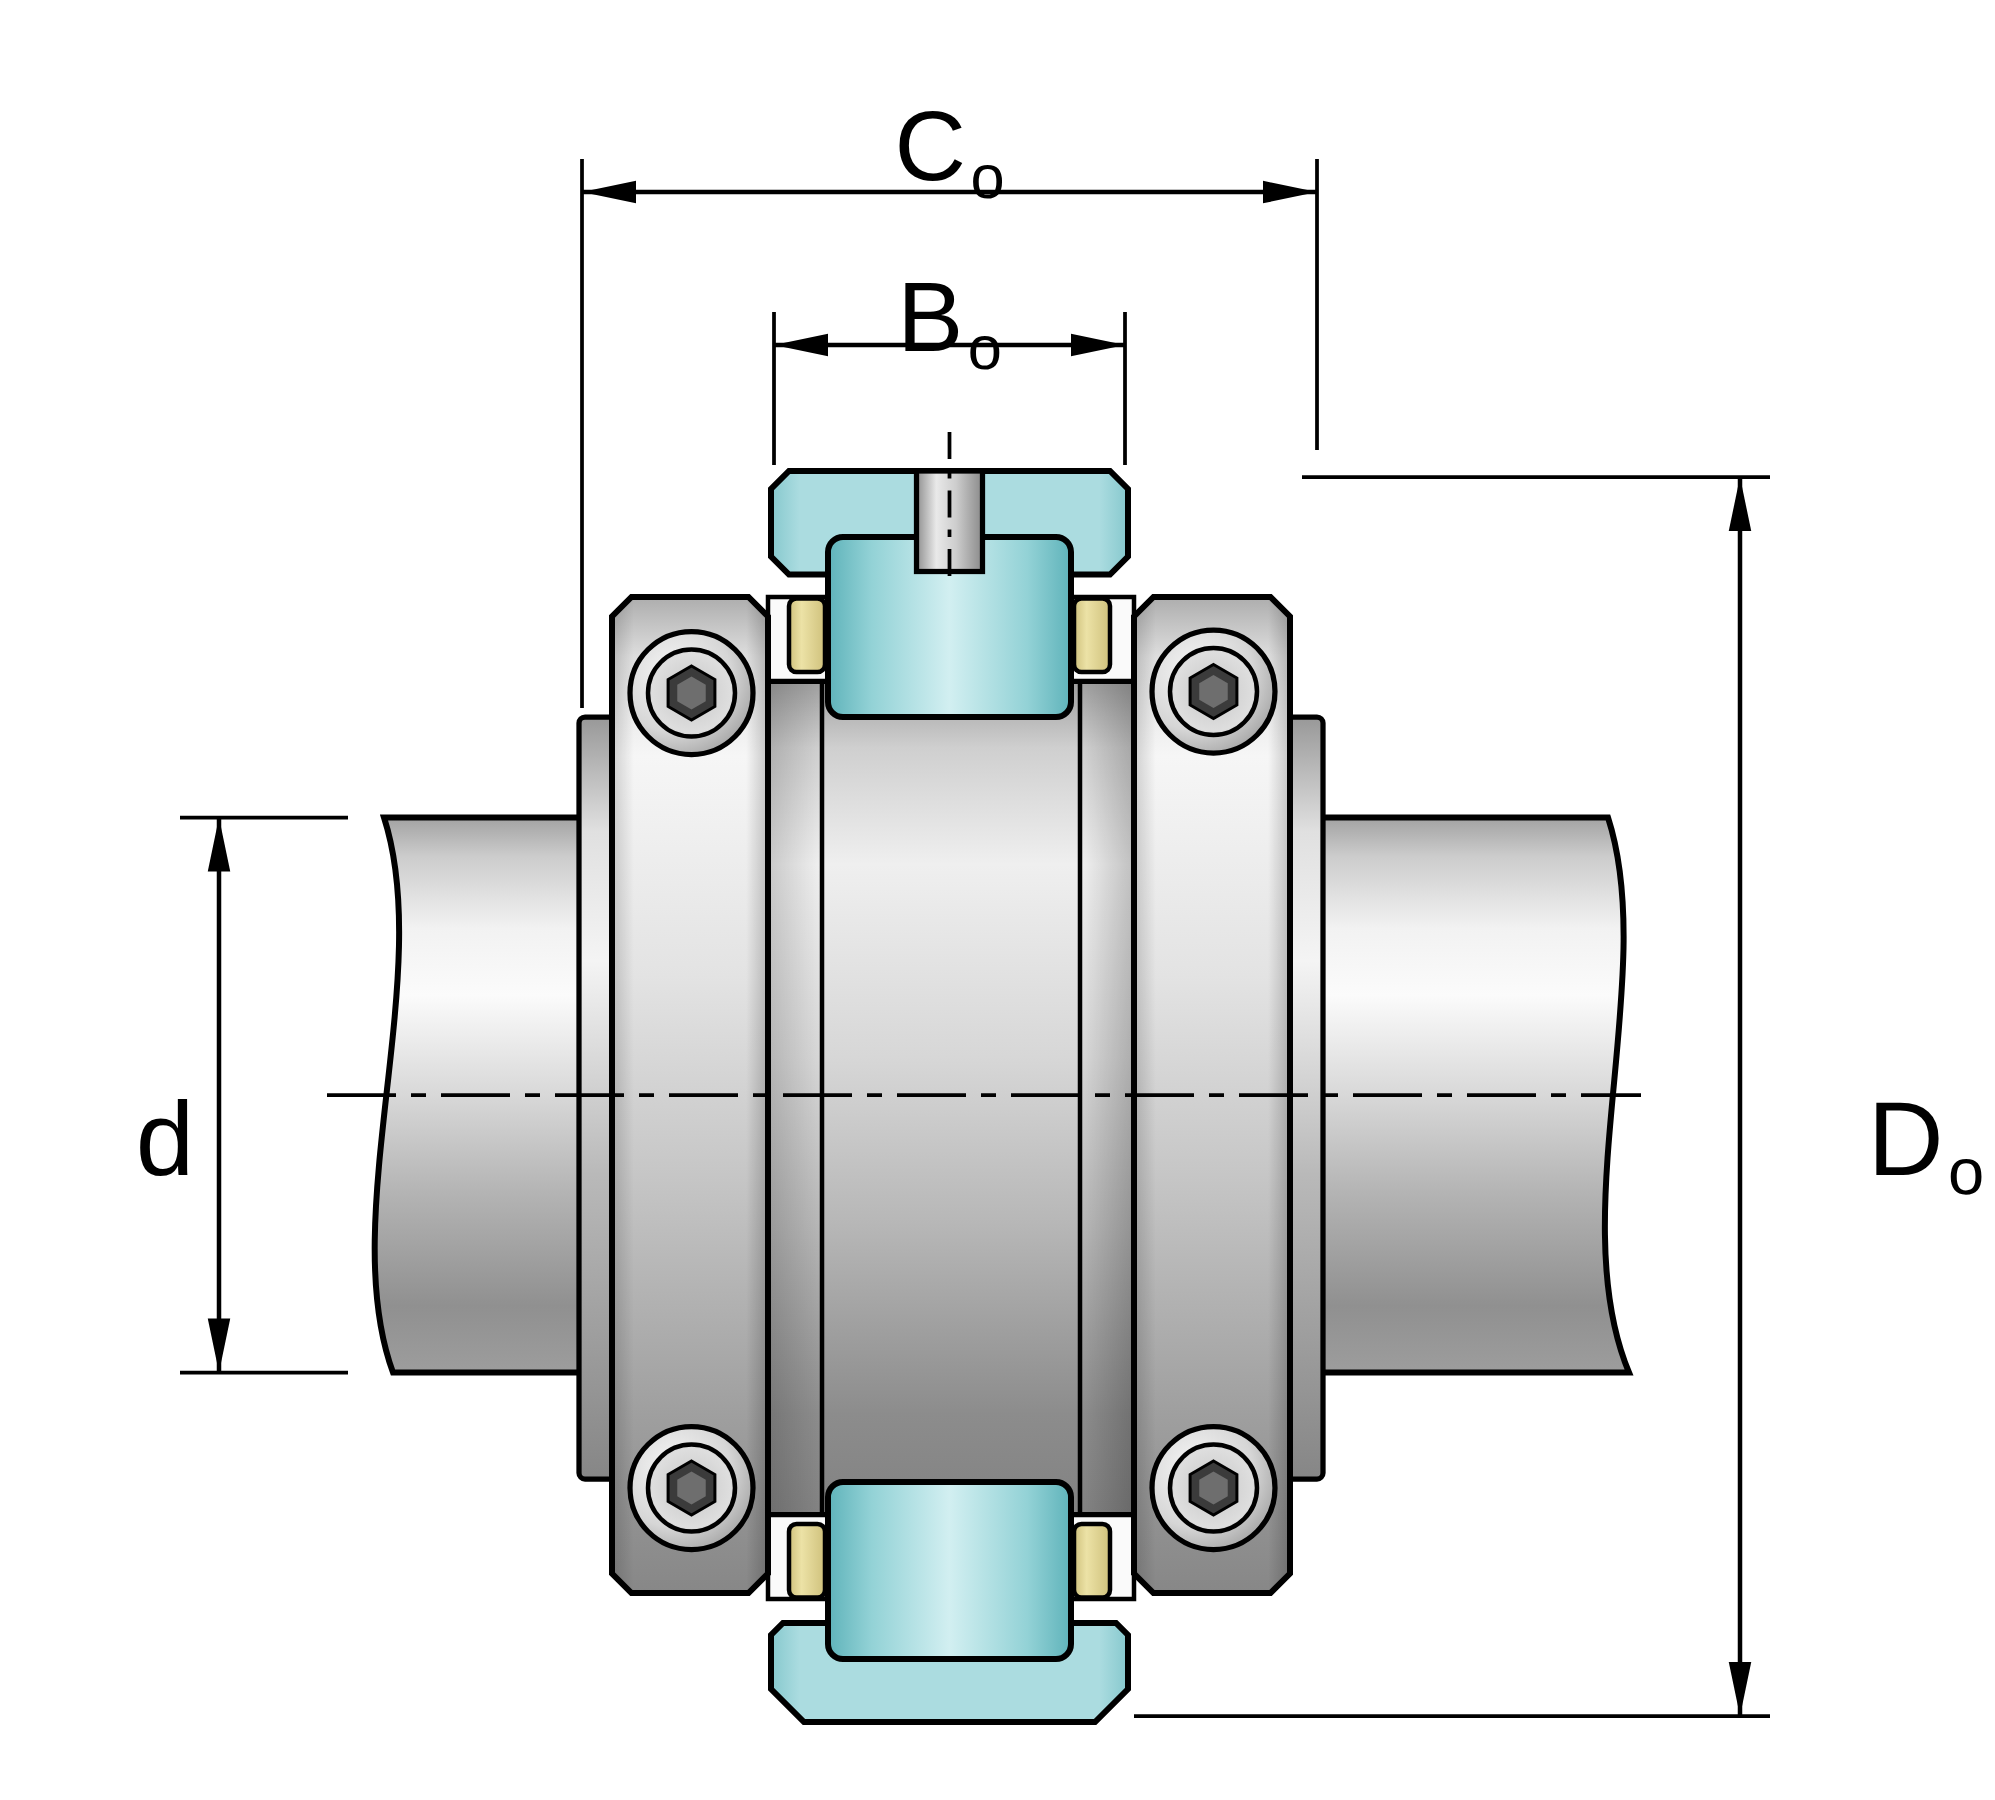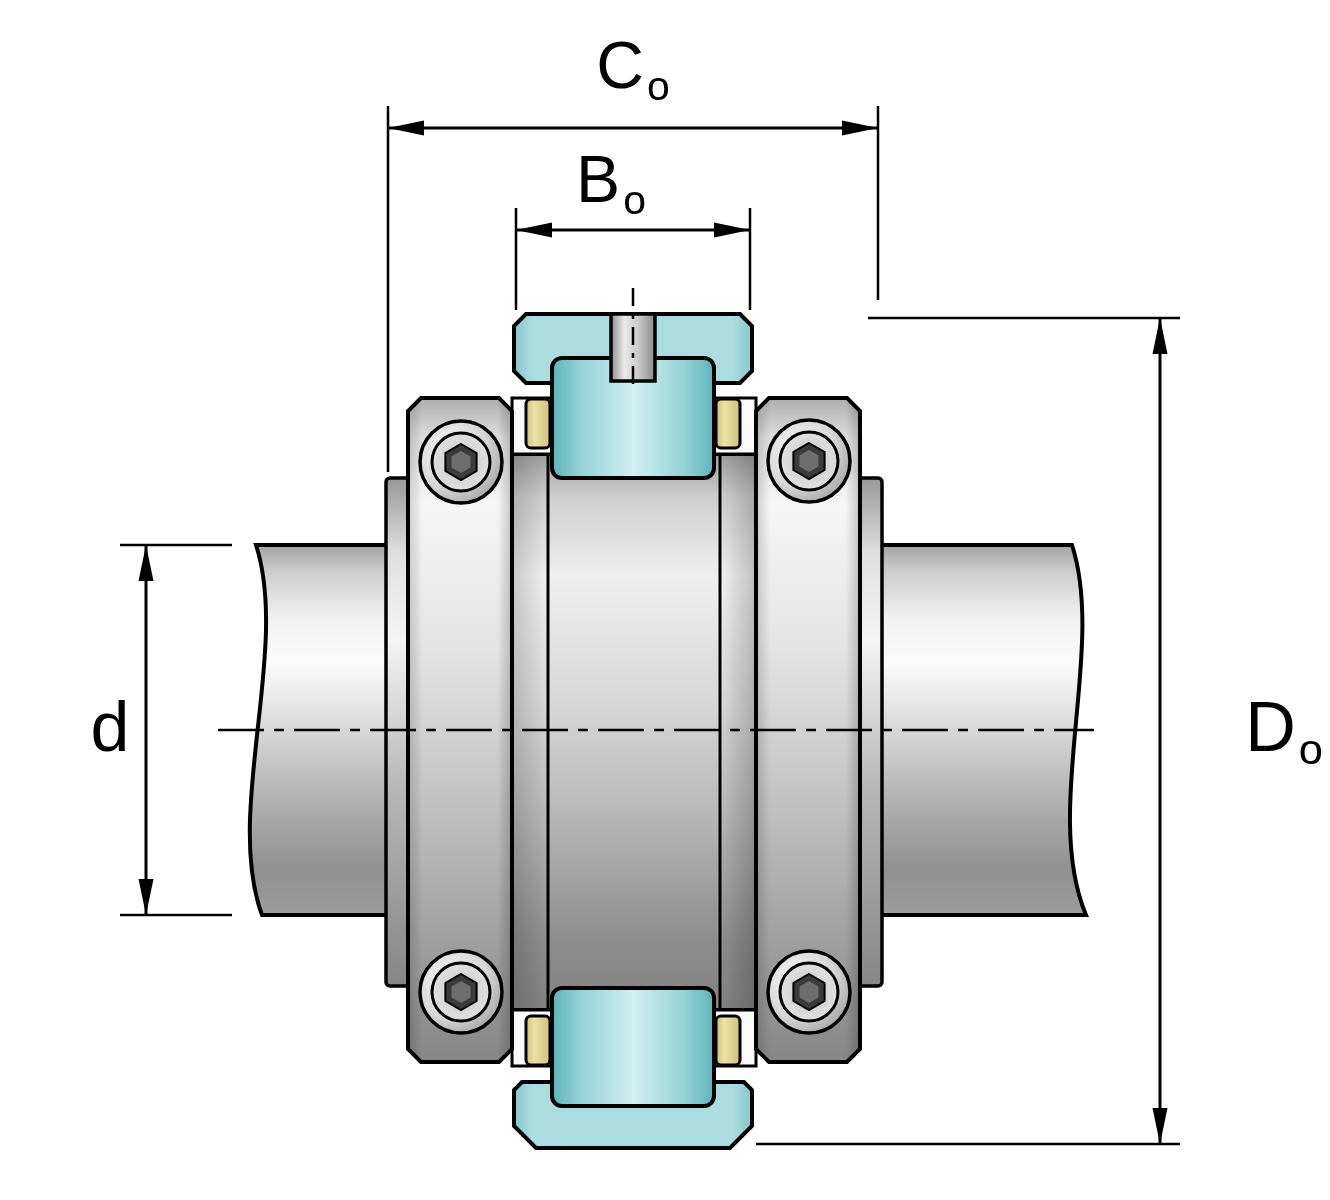--- a/index.html
+++ b/index.html
@@ -7,21 +7,21 @@
     position:relative;width:1330px;height:1200px;background:#fff;
     overflow:hidden;font-family:"Liberation Sans",sans-serif;
   }
   .stage > svg{position:absolute;left:0;top:0;}
   .dim-label{
     position:absolute;color:#000;font-size:66px;line-height:1;
     white-space:nowrap;user-select:none;
   }
   .dim-label .sub{font-size:0.62em;vertical-align:-0.3em;margin-left:3px;}
   .dim-label .sub:empty{display:none;}
-  .center-x{transform:translateX(-50%);}
+  .center-x{transform:translateX(-50%);margin-top:32px;}
 </style>
 </head>
 <body>
 
 <div class="stage">
 
 <svg width="1330" height="1200" viewBox="0 0 1330 1200" xmlns="http://www.w3.org/2000/svg">
   <defs>
     <linearGradient id="gShaft" x1="0" y1="0" x2="0" y2="1">
       <stop offset="0" stop-color="#a2a2a2"></stop>
@@ -176,21 +176,21 @@
     <line x1="1160" y1="318" x2="1160" y2="1144" stroke-width="3"></line>
     <polygon points="1160,318 1152.5,354 1167.5,354" stroke="none"></polygon>
     <polygon points="1160,1144 1152.5,1108 1167.5,1108" stroke="none"></polygon>
   </g>
 </svg>
 
 <div class="dim-label center-x" style="left:633px;top:32px;">
   <span>C</span><span class="sub">o</span>
 </div>
 
-<div class="dim-label center-x" style="left:611px;top:146px;">
+<div class="dim-label center-x" style="left:633px;top:146px;">
   <span>B</span><span class="sub">o</span>
 </div>
 
 <div class="dim-label center-x" style="left:110px;top:692px;font-size:70px;">
   <span>d</span>
 </div>
 
 <div class="dim-label center-x" style="left:1284px;top:692px;font-size:70px;">
   <span>D</span><span class="sub">o</span>
 </div>

